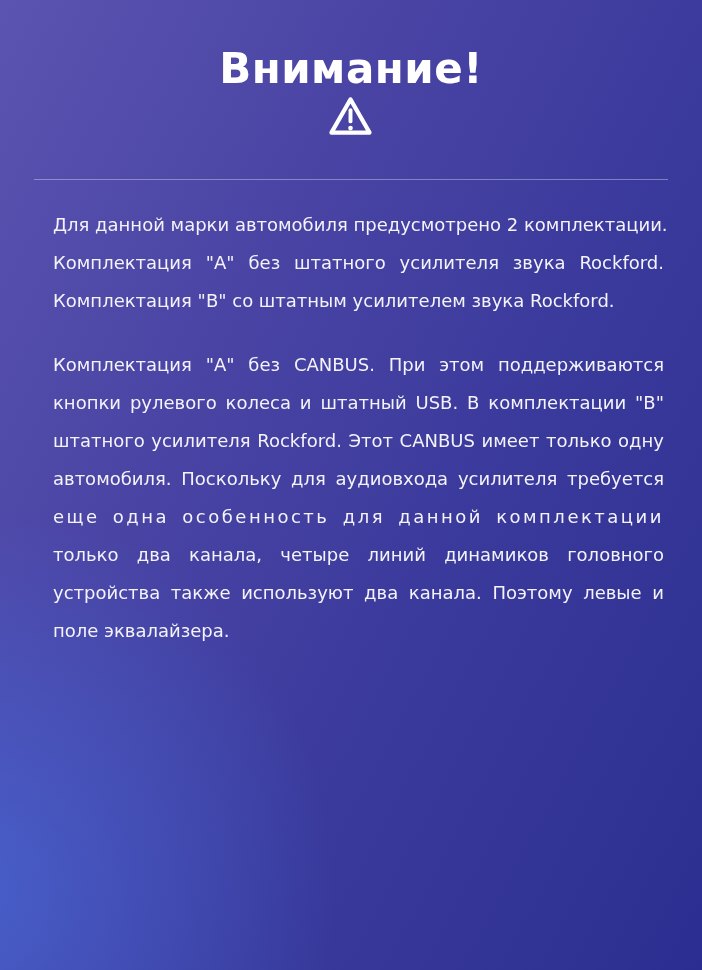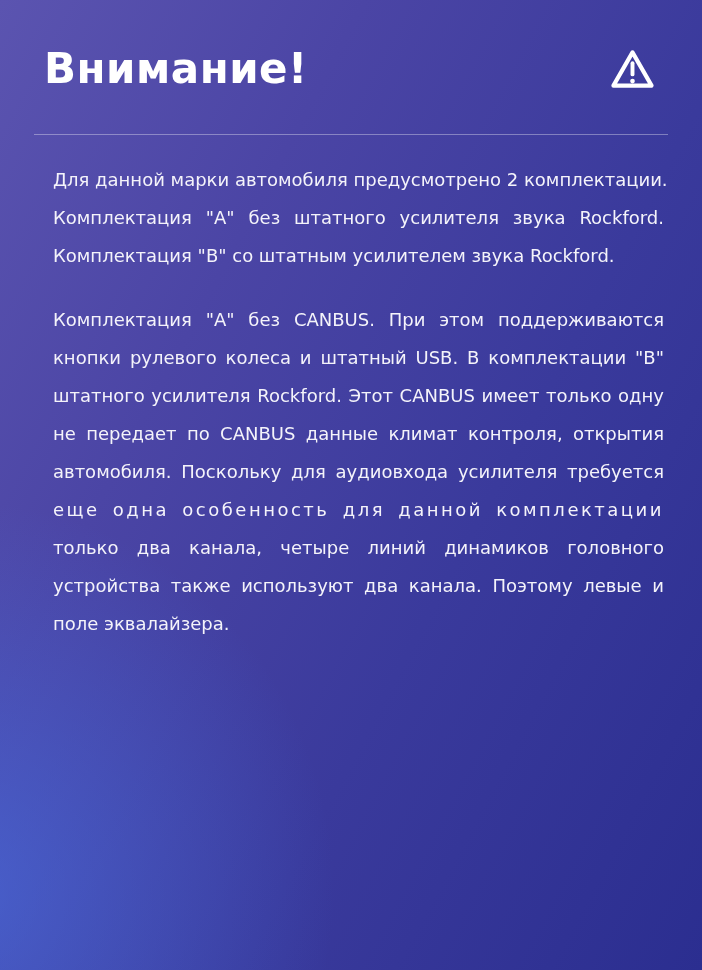--- a/index.html
+++ b/index.html
@@ -17,20 +17,21 @@
     background:
       radial-gradient(ellipse 85% 65% at -5% 92%, rgba(72,118,235,0.55), rgba(72,118,235,0) 62%),
       linear-gradient(118deg, #5b54b0 0%, #4b45a5 30%, #3a3a9c 62%, #2b2e90 100%);
     color: #f4f3fa;
   }
   .header {
     display: flex;
     justify-content: space-between;
     align-items: center;
     padding: 44px 44px 0 44px;
+    flex-direction: column;
   }
   .title {
     margin: 0;
     font-size: 42px;
     line-height: 50px;
     font-weight: bold;
     letter-spacing: 0.5px;
     color: #ffffff;
   }
   .warning-icon {
@@ -90,21 +91,20 @@
       <div class="line">Для данной марки автомобиля предусмотрено 2 комплектации.</div>
       <div class="line">Комплектация "А" без штатного усилителя звука Rockford.</div>
       <div class="line end">Комплектация "В" со штатным усилителем звука Rockford.</div>
     </div>
 
 
     <div class="para white">
       <div class="line">Комплектация "А" без CANBUS. При этом поддерживаются</div>
       <div class="line">кнопки рулевого колеса и штатный USB. В комплектации "В"</div>
       <div class="line">штатного усилителя Rockford. Этот CANBUS имеет только одну</div>
-      <div class="line">не передает по CANBUS данные климат контроля, открытия</div>
       <div class="line">автомобиля. Поскольку для аудиовхода усилителя требуется</div>
       <div class="line spread">еще одна особенность для данной комплектации</div>
       <div class="line">только два канала, четыре линий динамиков головного</div>
       <div class="line">устройства также используют два канала. Поэтому левые и</div>
       <div class="line end">поле эквалайзера.</div>
     </div>
 
   </div>
 </div>
 

